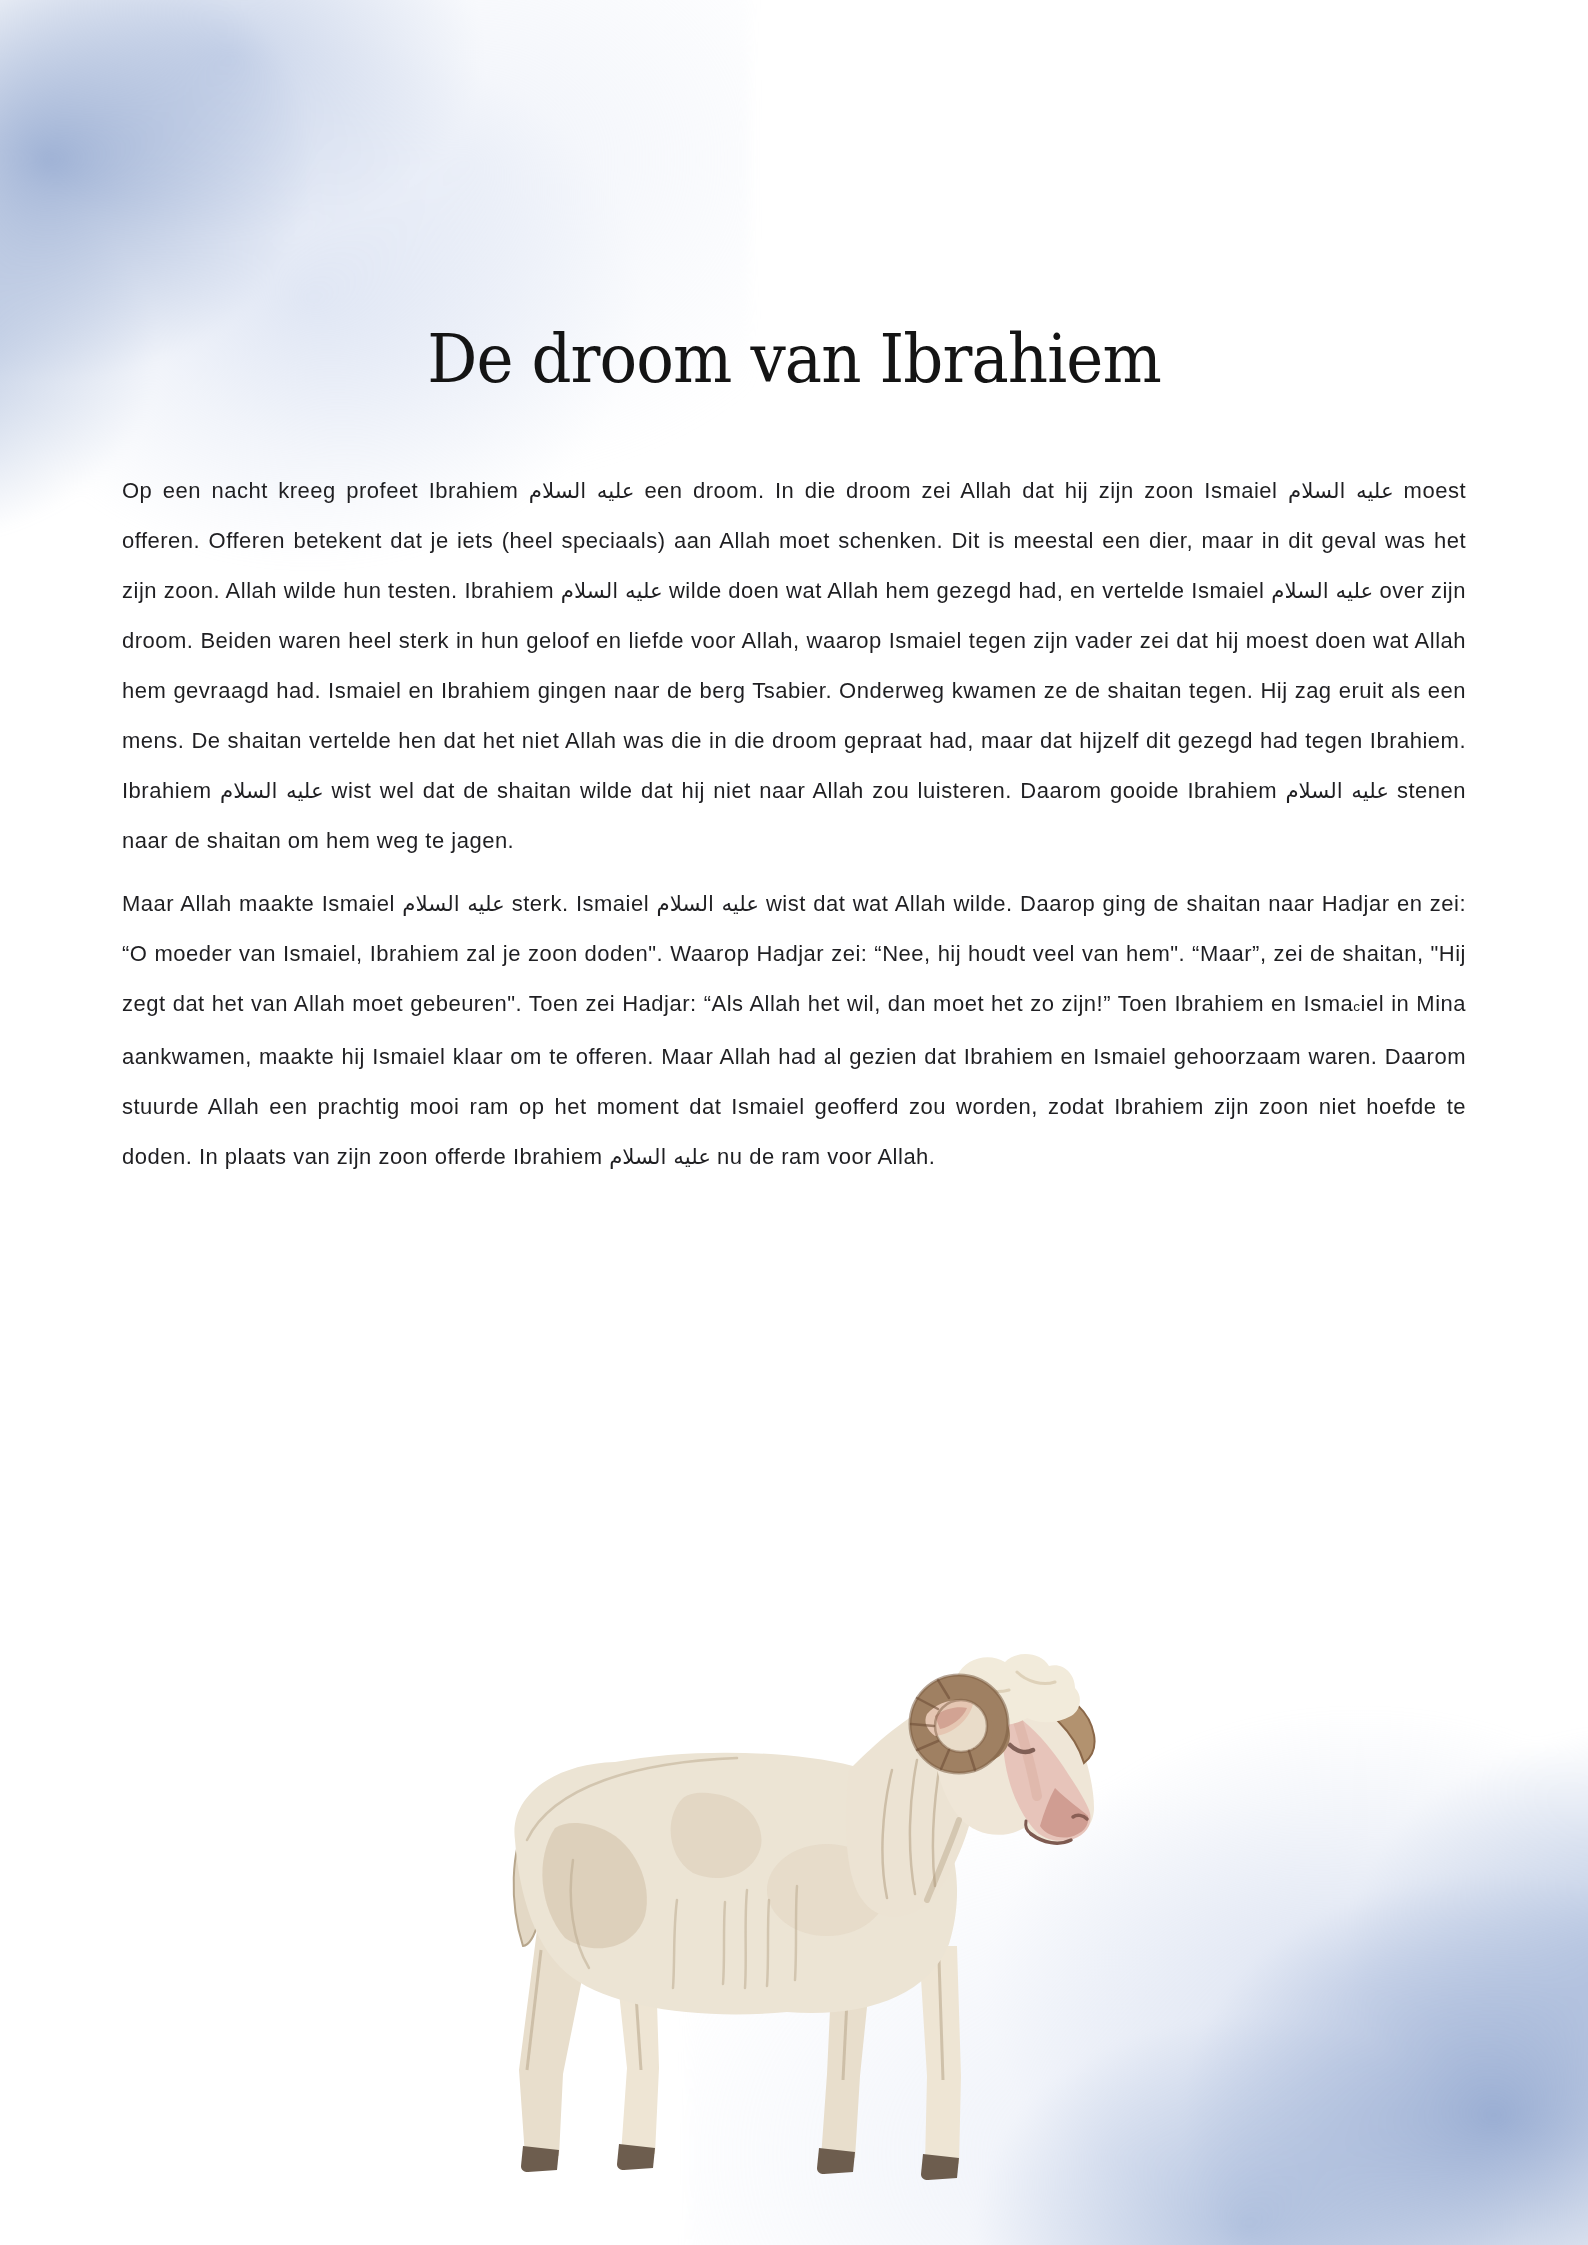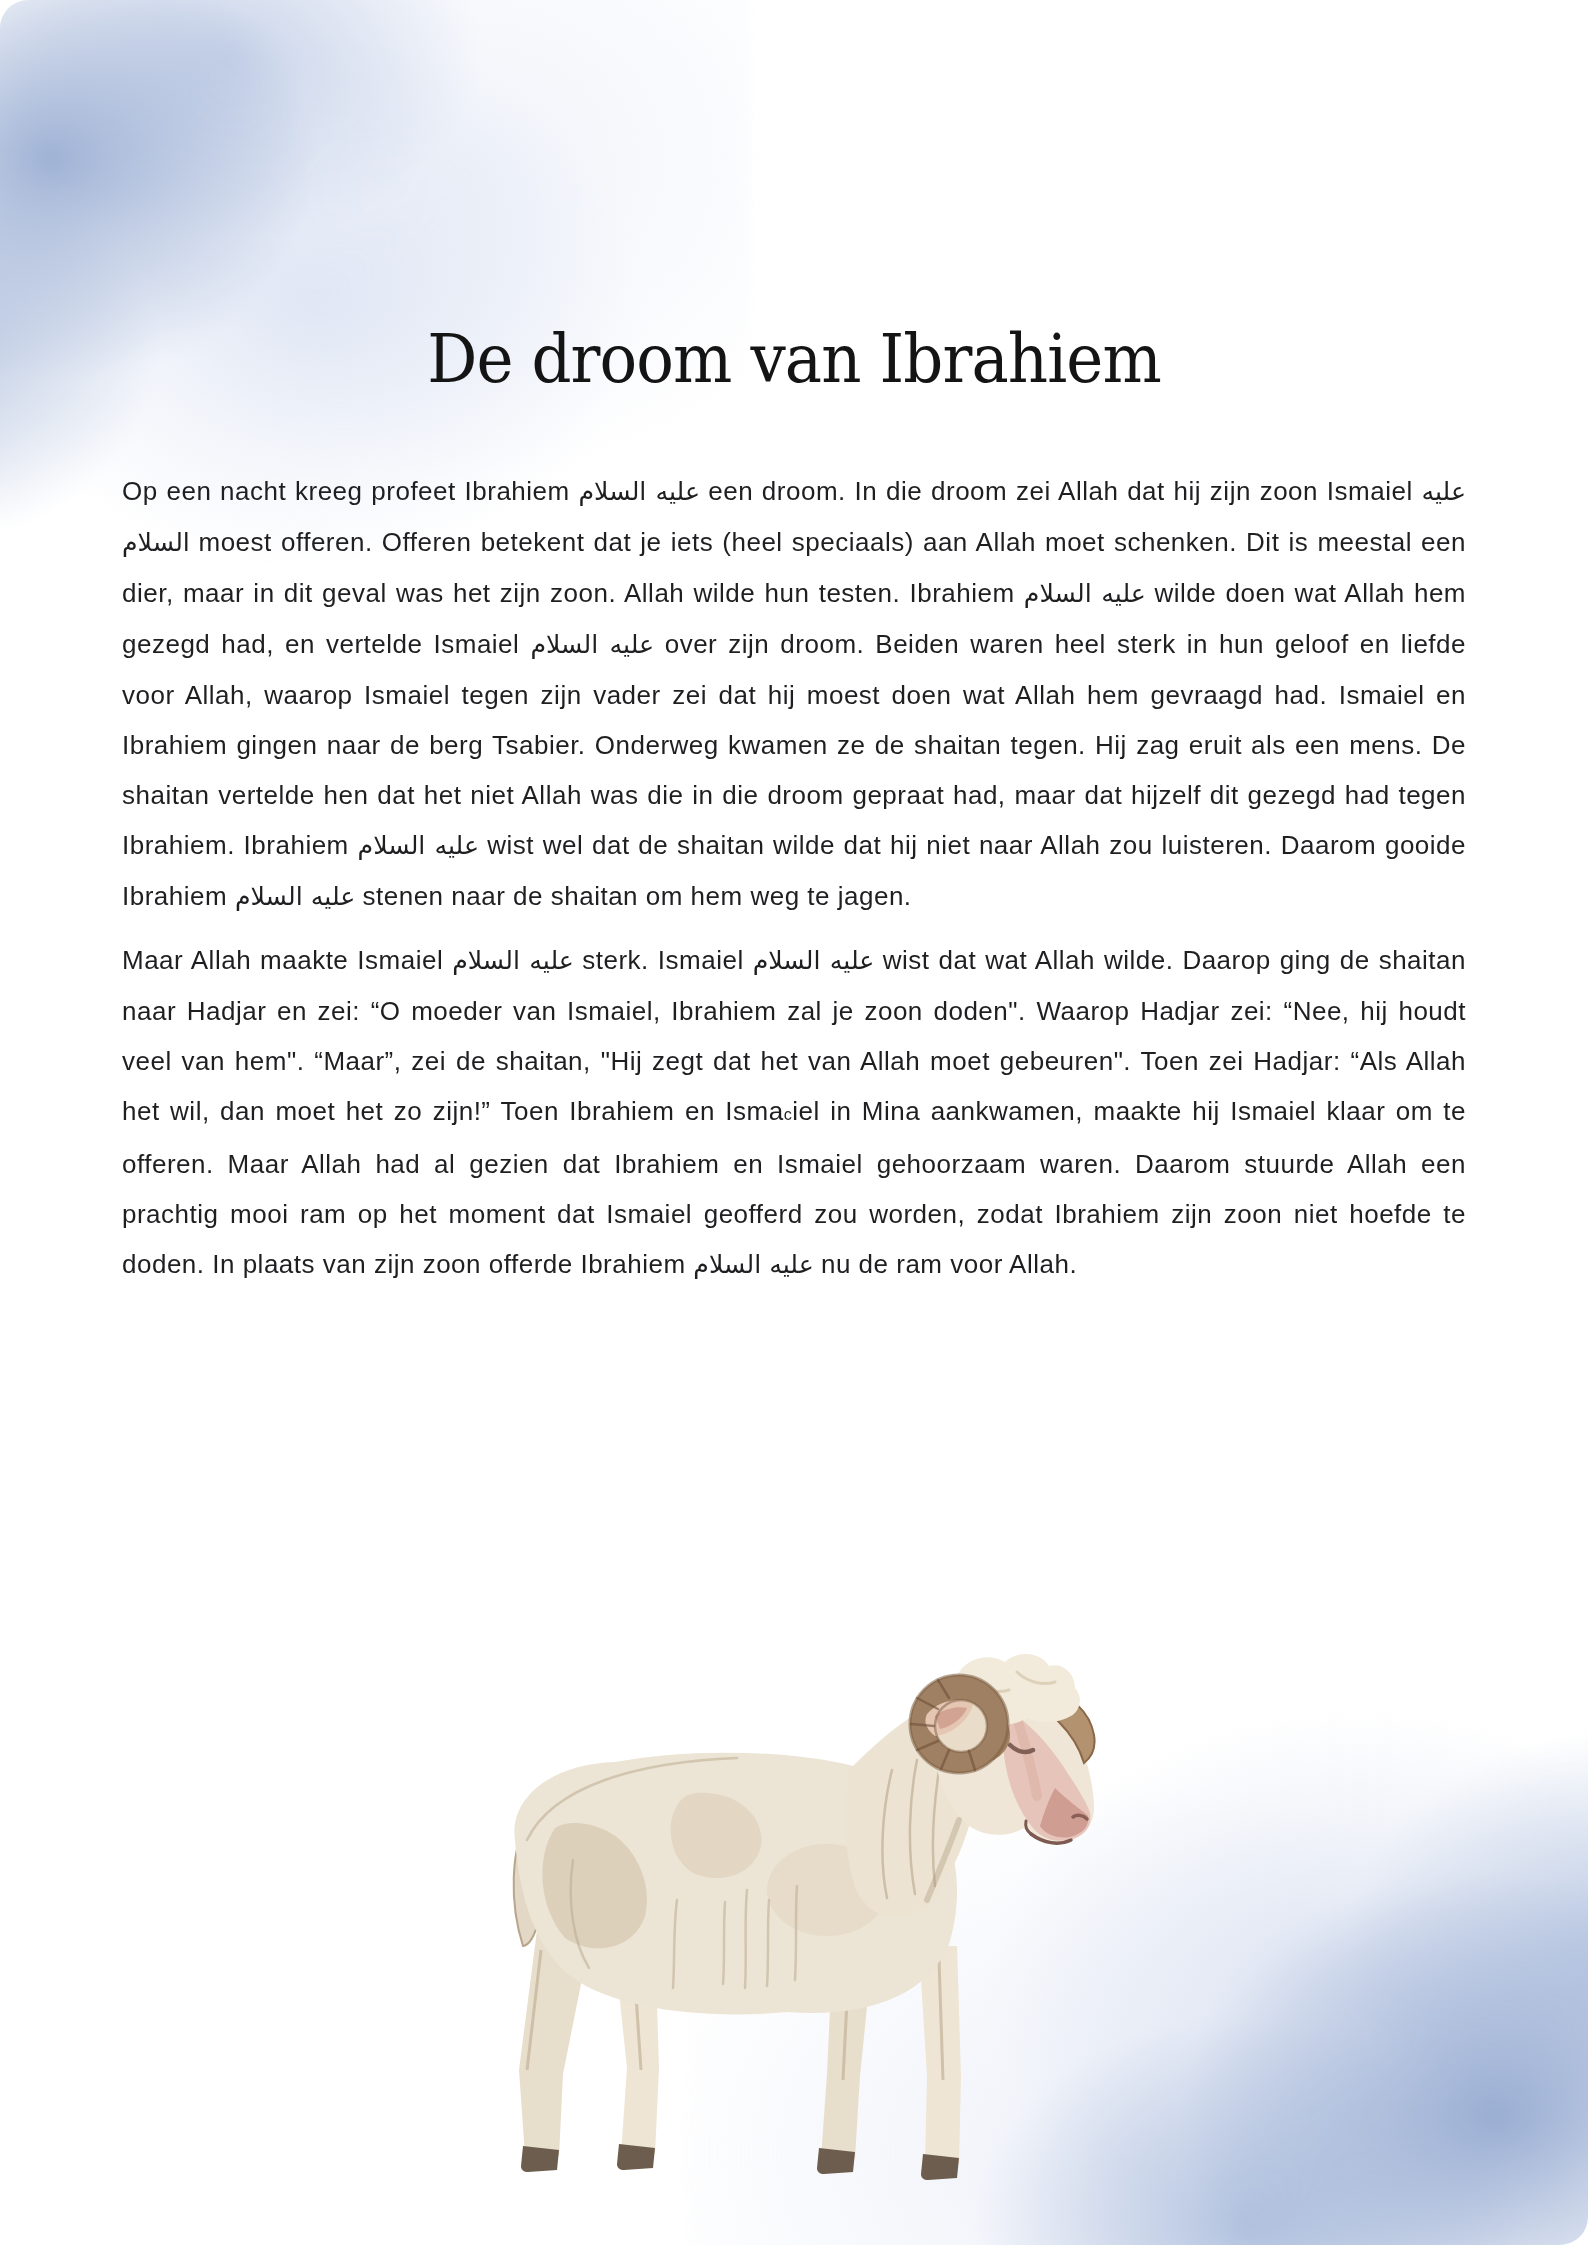--- a/index.html
+++ b/index.html
@@ -3,21 +3,20 @@
 <meta charset="utf-8">
 <style>
   html, body { margin: 0; padding: 0; background: #ffffff; }
   .page {
     position: relative;
     width: 1588px;
     height: 2245px;
     background: var(--page-bg, #ffffff);
     overflow: hidden;
     font-family: "Liberation Sans", sans-serif;
-    border-radius: 28px;
   }
   .cloud { position: absolute; pointer-events: none; }
   #cloud-tl {
     left: -250px; top: -210px; width: 1000px; height: 880px;
     background:
       radial-gradient(ellipse 38% 36% at 30% 42%, rgba(143,165,206,.85), rgba(143,165,206,0) 70%),
       radial-gradient(ellipse 33% 30% at 17% 64%, rgba(152,173,211,.70), rgba(152,173,211,0) 72%),
       radial-gradient(ellipse 36% 30% at 48% 30%, rgba(172,189,222,.62), rgba(172,189,222,0) 70%),
       radial-gradient(ellipse 44% 40% at 56% 58%, rgba(203,214,237,.55), rgba(203,214,237,0) 76%),
       radial-gradient(ellipse 50% 46% at 72% 42%, rgba(226,232,245,.50), rgba(226,232,245,0) 80%);
@@ -42,21 +41,21 @@
     font-weight: 400;
     font-size: 68px;
     line-height: 1.1;
     letter-spacing: -1px;
     color: var(--title-ink, #141414);
     transform: scaleX(.92);
   }
   .story {
     position: absolute;
     top: 466px; left: 122px; width: 1344px;
-    font-size: 26px;
+    font-size: 22px;
     line-height: 50px;
     letter-spacing: .5px;
     text-align: justify;
     color: var(--ink, #1f1f22);
   }
   .story p { margin: 0 0 13px 0; }
   .run-arabic { font-family: "DejaVu Sans", sans-serif; font-size: .97em; }
   .run-small  { font-size: .62em; }
   .ram {
     position: absolute;

